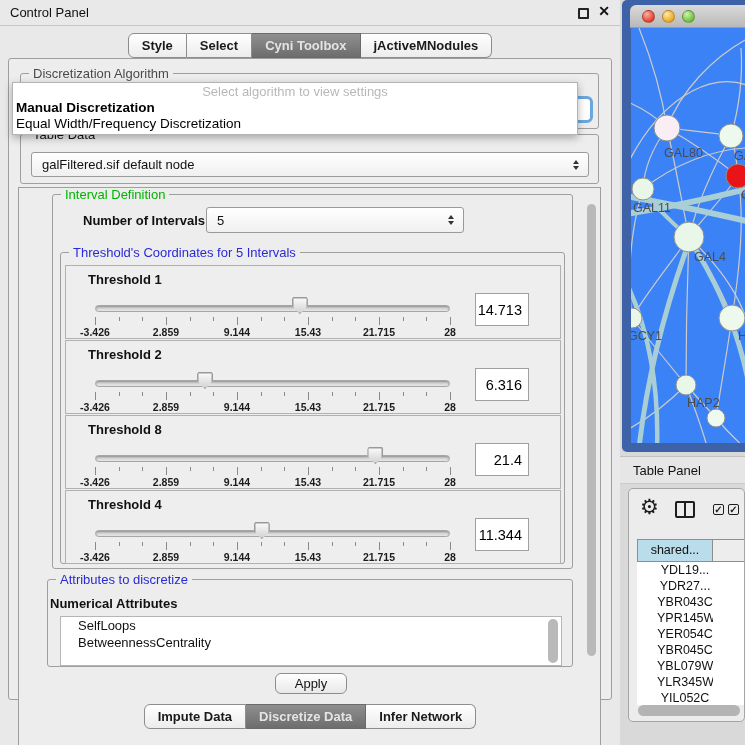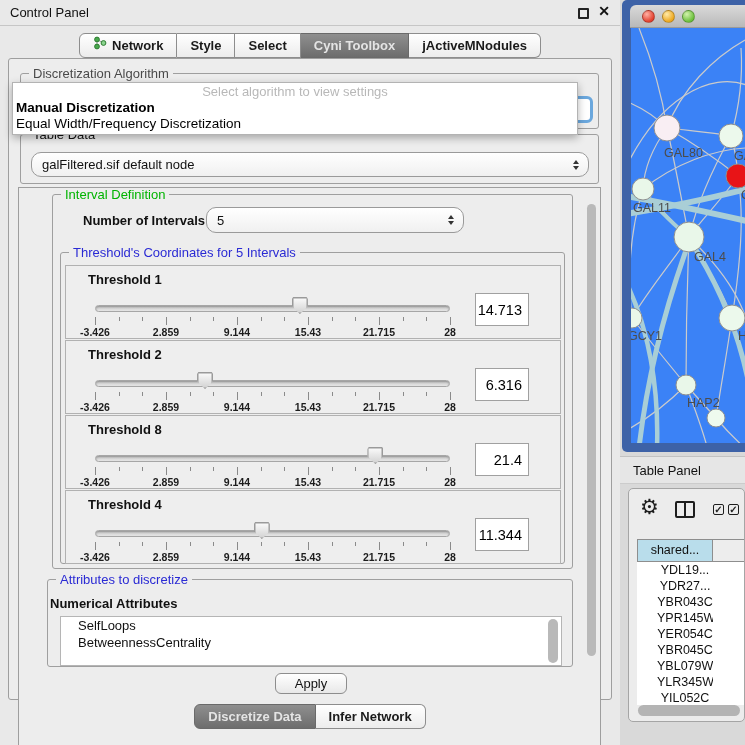--- a/index.html
+++ b/index.html
@@ -28,21 +28,21 @@
                 border:1px solid #9e9e9e; border-radius:3px; }
 
   .group { position:absolute; border:1px solid #9f9f9f; border-radius:3px; }
   .gtitle { position:absolute; top:-8px; left:8px; background:#ededed; padding:0 4px;
             font-size:13px; white-space:nowrap; }
   .gtitle.green { color:#00b400; }
   .gtitle.blue  { color:#2a2ad4; }
   .gtitle.dim   { color:#4a4a4a; }
 
   .combo { position:absolute; background:linear-gradient(#ffffff,#f0f0f0); border:1px solid #9a9a9a;
-           border-radius:10px; font-size:13px; display:flex; align-items:center; padding:0 10px; }
+           border-radius:3px; font-size:13px; display:flex; align-items:center; padding:0 10px; }
   .combo .spin { position:absolute; right:9px; top:50%; transform:translateY(-50%); display:flex;
                  flex-direction:column; gap:2px; }
   .arr-up { width:0; height:0; border-left:3.5px solid transparent; border-right:3.5px solid transparent;
             border-bottom:4.5px solid #333; }
   .arr-dn { width:0; height:0; border-left:3.5px solid transparent; border-right:3.5px solid transparent;
             border-top:4.5px solid #333; }
 
   
   #alg-popup { left:12px; top:82px; width:566px; height:53px; background:#fff;
                border:1px solid #b3b3b3; box-shadow:0 3px 8px rgba(0,0,0,.3); z-index:30; }
@@ -138,30 +138,20 @@
 
   <div id="left-panel" class="abs">
 
     <div id="cp-titlebar" class="abs">
       <div id="cp-title" class="abs">Control Panel</div>
       <div class="float-ico abs"></div>
       <div class="close-ico abs">✕</div>
     </div>
 
     <div id="tab-bar" class="abs segbar">
-        <div class="seg">
-          <span><svg width="14" height="14" viewBox="0 0 14 14">
-              <line x1="4" y1="3.5" x2="4" y2="10.5" stroke="#9c9c9c"></line>
-              <line x1="4" y1="3.5" x2="10.5" y2="7" stroke="#9c9c9c"></line>
-              <circle cx="4" cy="3.5" r="2.4" fill="#49a84d" stroke="#2e7d32"></circle>
-              <circle cx="4" cy="10.5" r="2.4" fill="#49a84d" stroke="#2e7d32"></circle>
-              <circle cx="10.5" cy="7" r="2.4" fill="#8bd48e" stroke="#2e7d32"></circle>
-            </svg></span>
-          <span>Network</span>
-        </div>
         <div class="seg">
           <span>Style</span>
         </div>
         <div class="seg">
           <span>Select</span>
         </div>
         <div class="seg active">
           <span>Cyni Toolbox</span>
         </div>
         <div class="seg">
@@ -336,20 +326,23 @@
 
     <div id="focus-combo" class="abs"></div>
     <div id="alg-popup" class="abs">
       <div class="hint">Select algorithm to view settings</div>
 
     <div class="opt bold">Manual Discretization</div>
         <div class="opt">Equal Width/Frequency Discretization</div>
       </div>
 
     <div id="bottom-tabs" class="abs segbar">
+        <div class="seg">
+          <span>Impute Data</span>
+        </div>
         <div class="seg active">
           <span>Discretize Data</span>
         </div>
         <div class="seg">
           <span>Infer Network</span>
         </div>
       </div>
   </div>
 
   <div id="right-col" class="abs">

